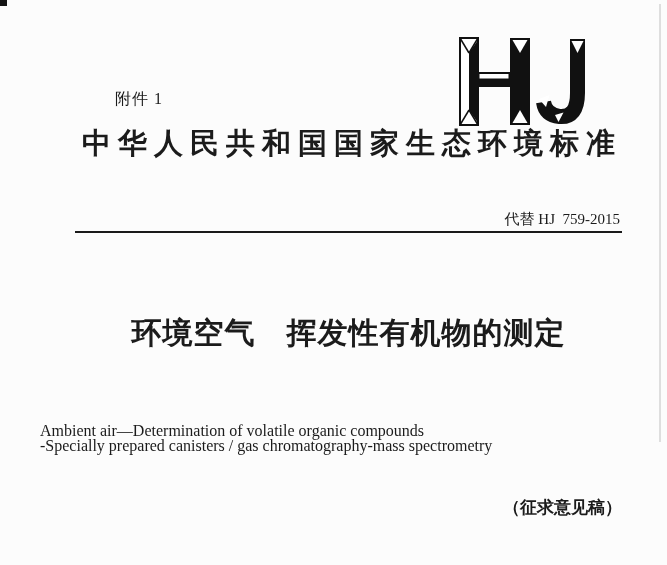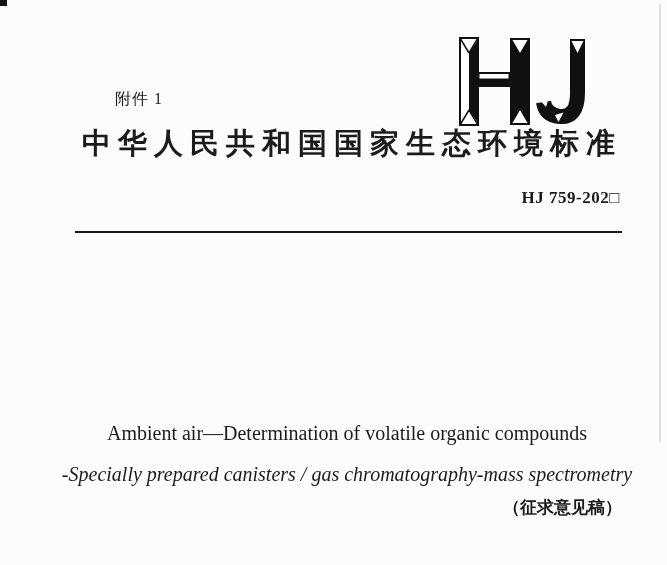--- a/index.html
+++ b/index.html
@@ -66,26 +66,26 @@
     font-family: "Liberation Sans", sans-serif;
     font-weight: bold; font-size: 30px; line-height: 1;
     letter-spacing: 1px;
     white-space: nowrap;
   }
   .cn-title-1 { top: 318px; }
   .cn-title-2 { top: 362px; }
 
   .en-title {
     position: absolute; left: 40px;
-    width: 614px; text-align: center;
-    font-size: 20px; line-height: 1.2;
+    width: 614px; 
+    font-size: 16px; line-height: 1.2;
     white-space: nowrap;
   }
   .en-title-1 { top: 421px; }
-  .en-title-2 { top: 462px; font-style: italic; }
+  .en-title-2 { top: 436px; }
 
   .draft-note {
     position: absolute; left: 75px; top: 499px;
     width: 547px; text-align: right;
     font-family: "Liberation Sans", sans-serif;
     font-weight: bold; font-size: 17px; line-height: 1;
   }
 
   .hj-logo {
     position: absolute; left: 455px; top: 33px;
@@ -127,23 +127,24 @@
 
       <path d="M122.5 6 V60 Q122.5 85 104.5 83.5 Q90.5 82 88.5 69" fill="none" stroke="#111" stroke-width="15" stroke-linecap="butt"></path>
       <polygon points="116.5,8 128.5,8 122.5,20" fill="#ffffff"></polygon>
       <polygon points="84,66 94.5,62 91,74" fill="#ffffff"></polygon>
       <polygon points="100,82 108.5,79.5 103.5,89" fill="#ffffff"></polygon>
     </svg>
   </div>
 
   <div class="org-title">中华人民共和国国家生态环境标准</div>
 
-  <div class="std-no">HJ 759-202□</div>
+  <div class="replaces">代替 HJ  759-2015</div>
 
   <div class="rule"></div>
 
+  <div class="cn-title cn-title-1">环境空气　挥发性有机物的测定</div>
 
   <div class="en-title en-title-1">Ambient air—Determination of volatile organic compounds</div>
   <div class="en-title en-title-2">-Specially prepared canisters / gas chromatography-mass spectrometry</div>
 
   <div class="draft-note">（征求意见稿）</div>
 
 </div>
 
 </body></html>

